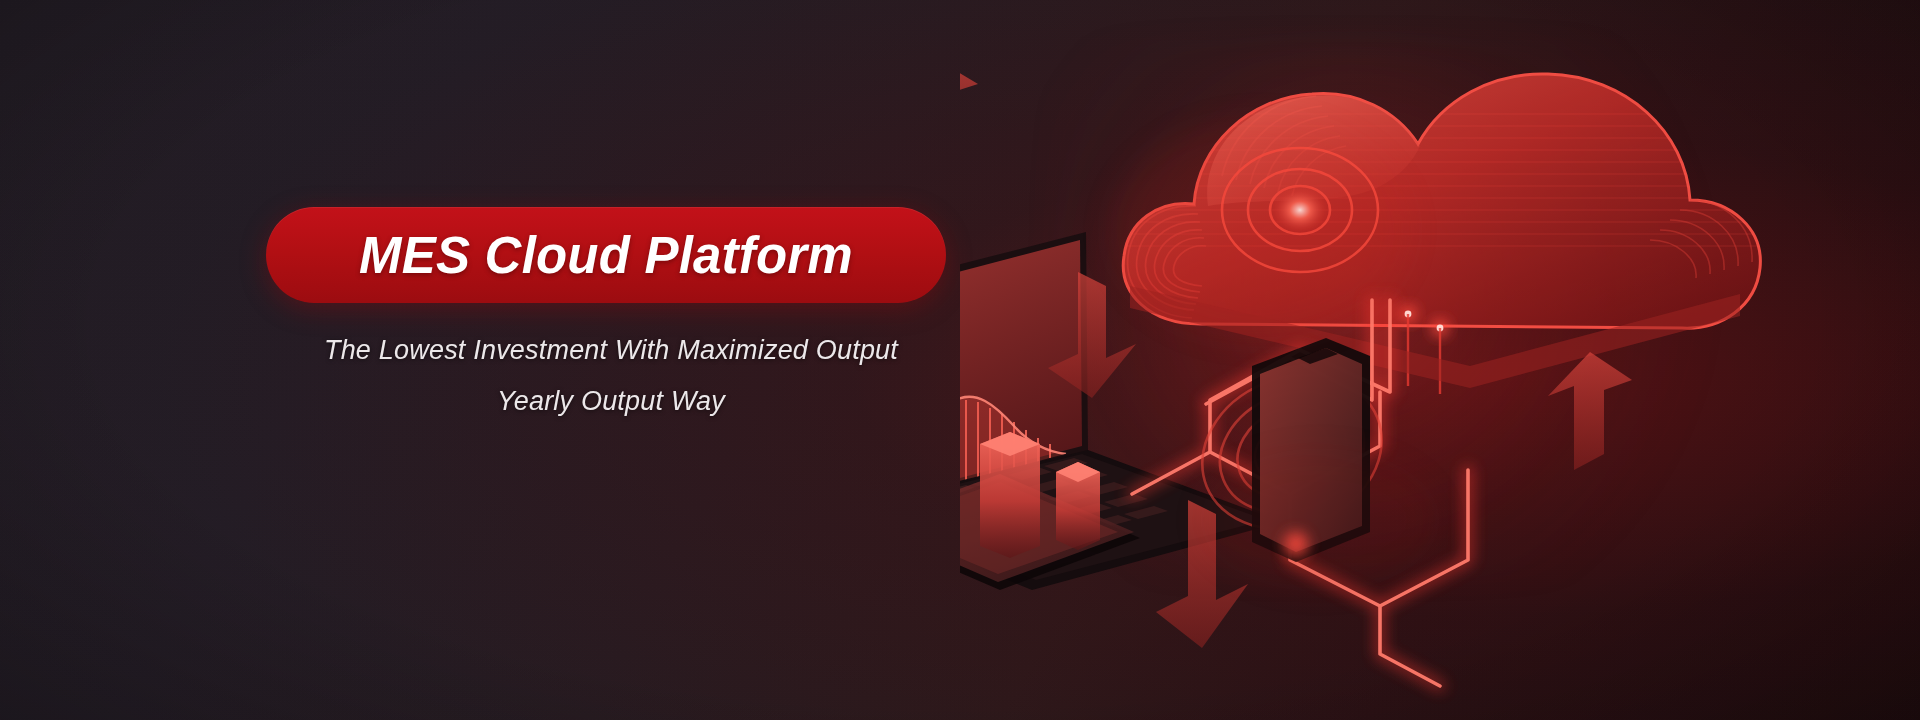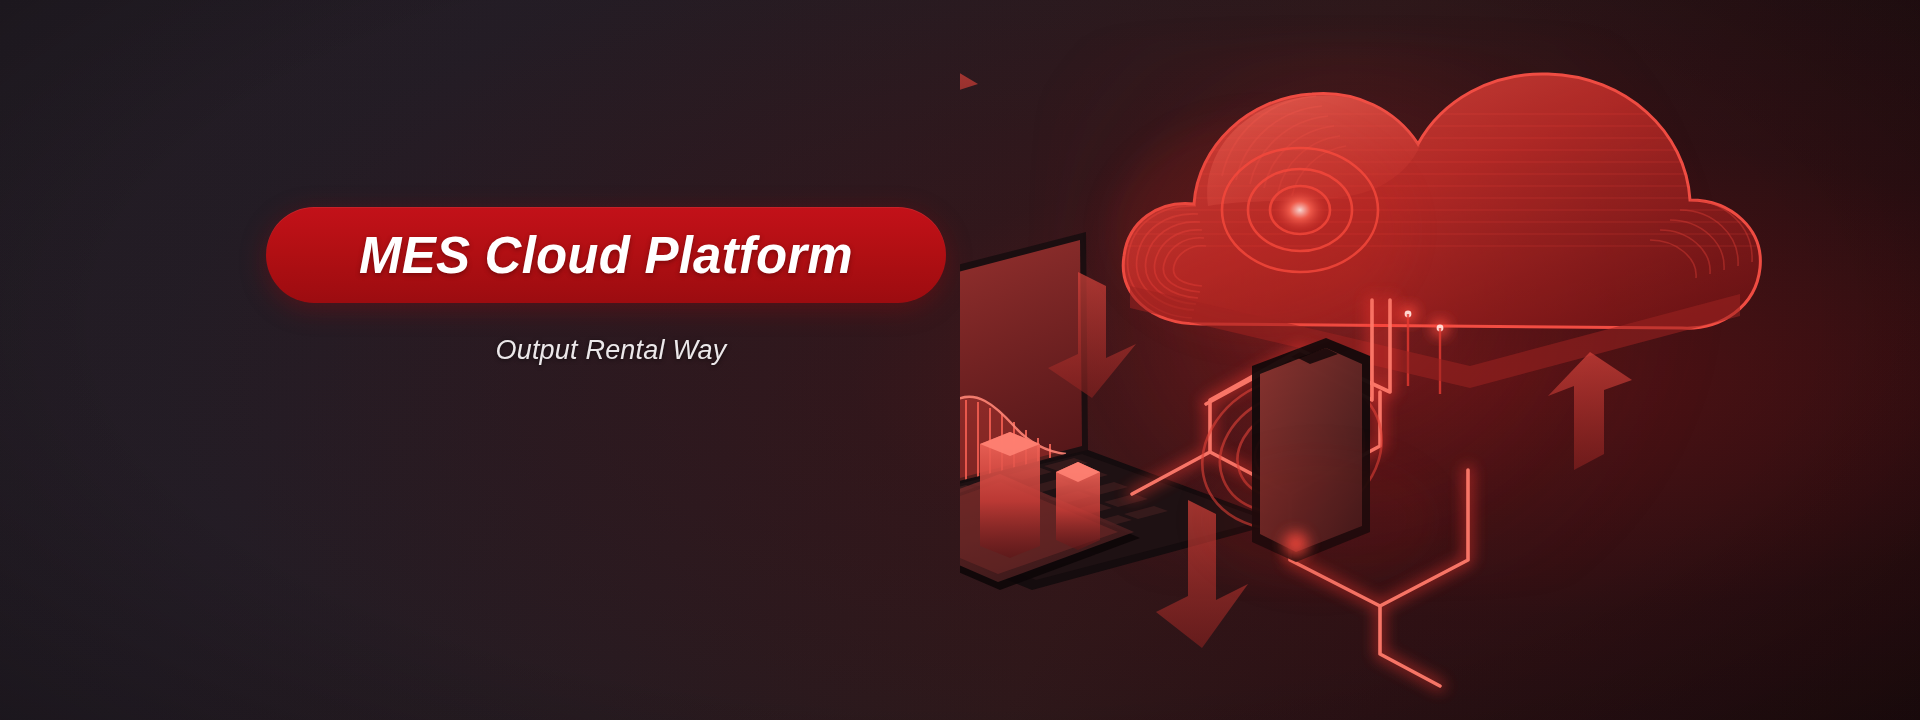--- a/index.html
+++ b/index.html
@@ -90,21 +90,22 @@
   <div class="bg-noise"></div>
   <div class="bg-vignette"></div>
 
   <div class="text-block">
 
     <div class="title-pill">
       <span class="title-text">MES Cloud Platform</span>
     </div>
 
     <div class="subtitle">
-      <span class="l2">Output Rental Way</span>
+      <span class="l1">The Lowest Investment With Maximized Output</span>
+      <span class="l2">Yearly Output Way</span>
     </div>
 
   </div>
 
   <div class="illus">
     <svg width="960" height="720" viewBox="0 0 960 720" xmlns="http://www.w3.org/2000/svg">
       <defs>
         <linearGradient id="cloudFace" x1="0" y1="0" x2="1" y2="1">
           <stop offset="0%" stop-color="#f2594d" stop-opacity=".92"></stop>
           <stop offset="45%" stop-color="#d2312c" stop-opacity=".80"></stop>

